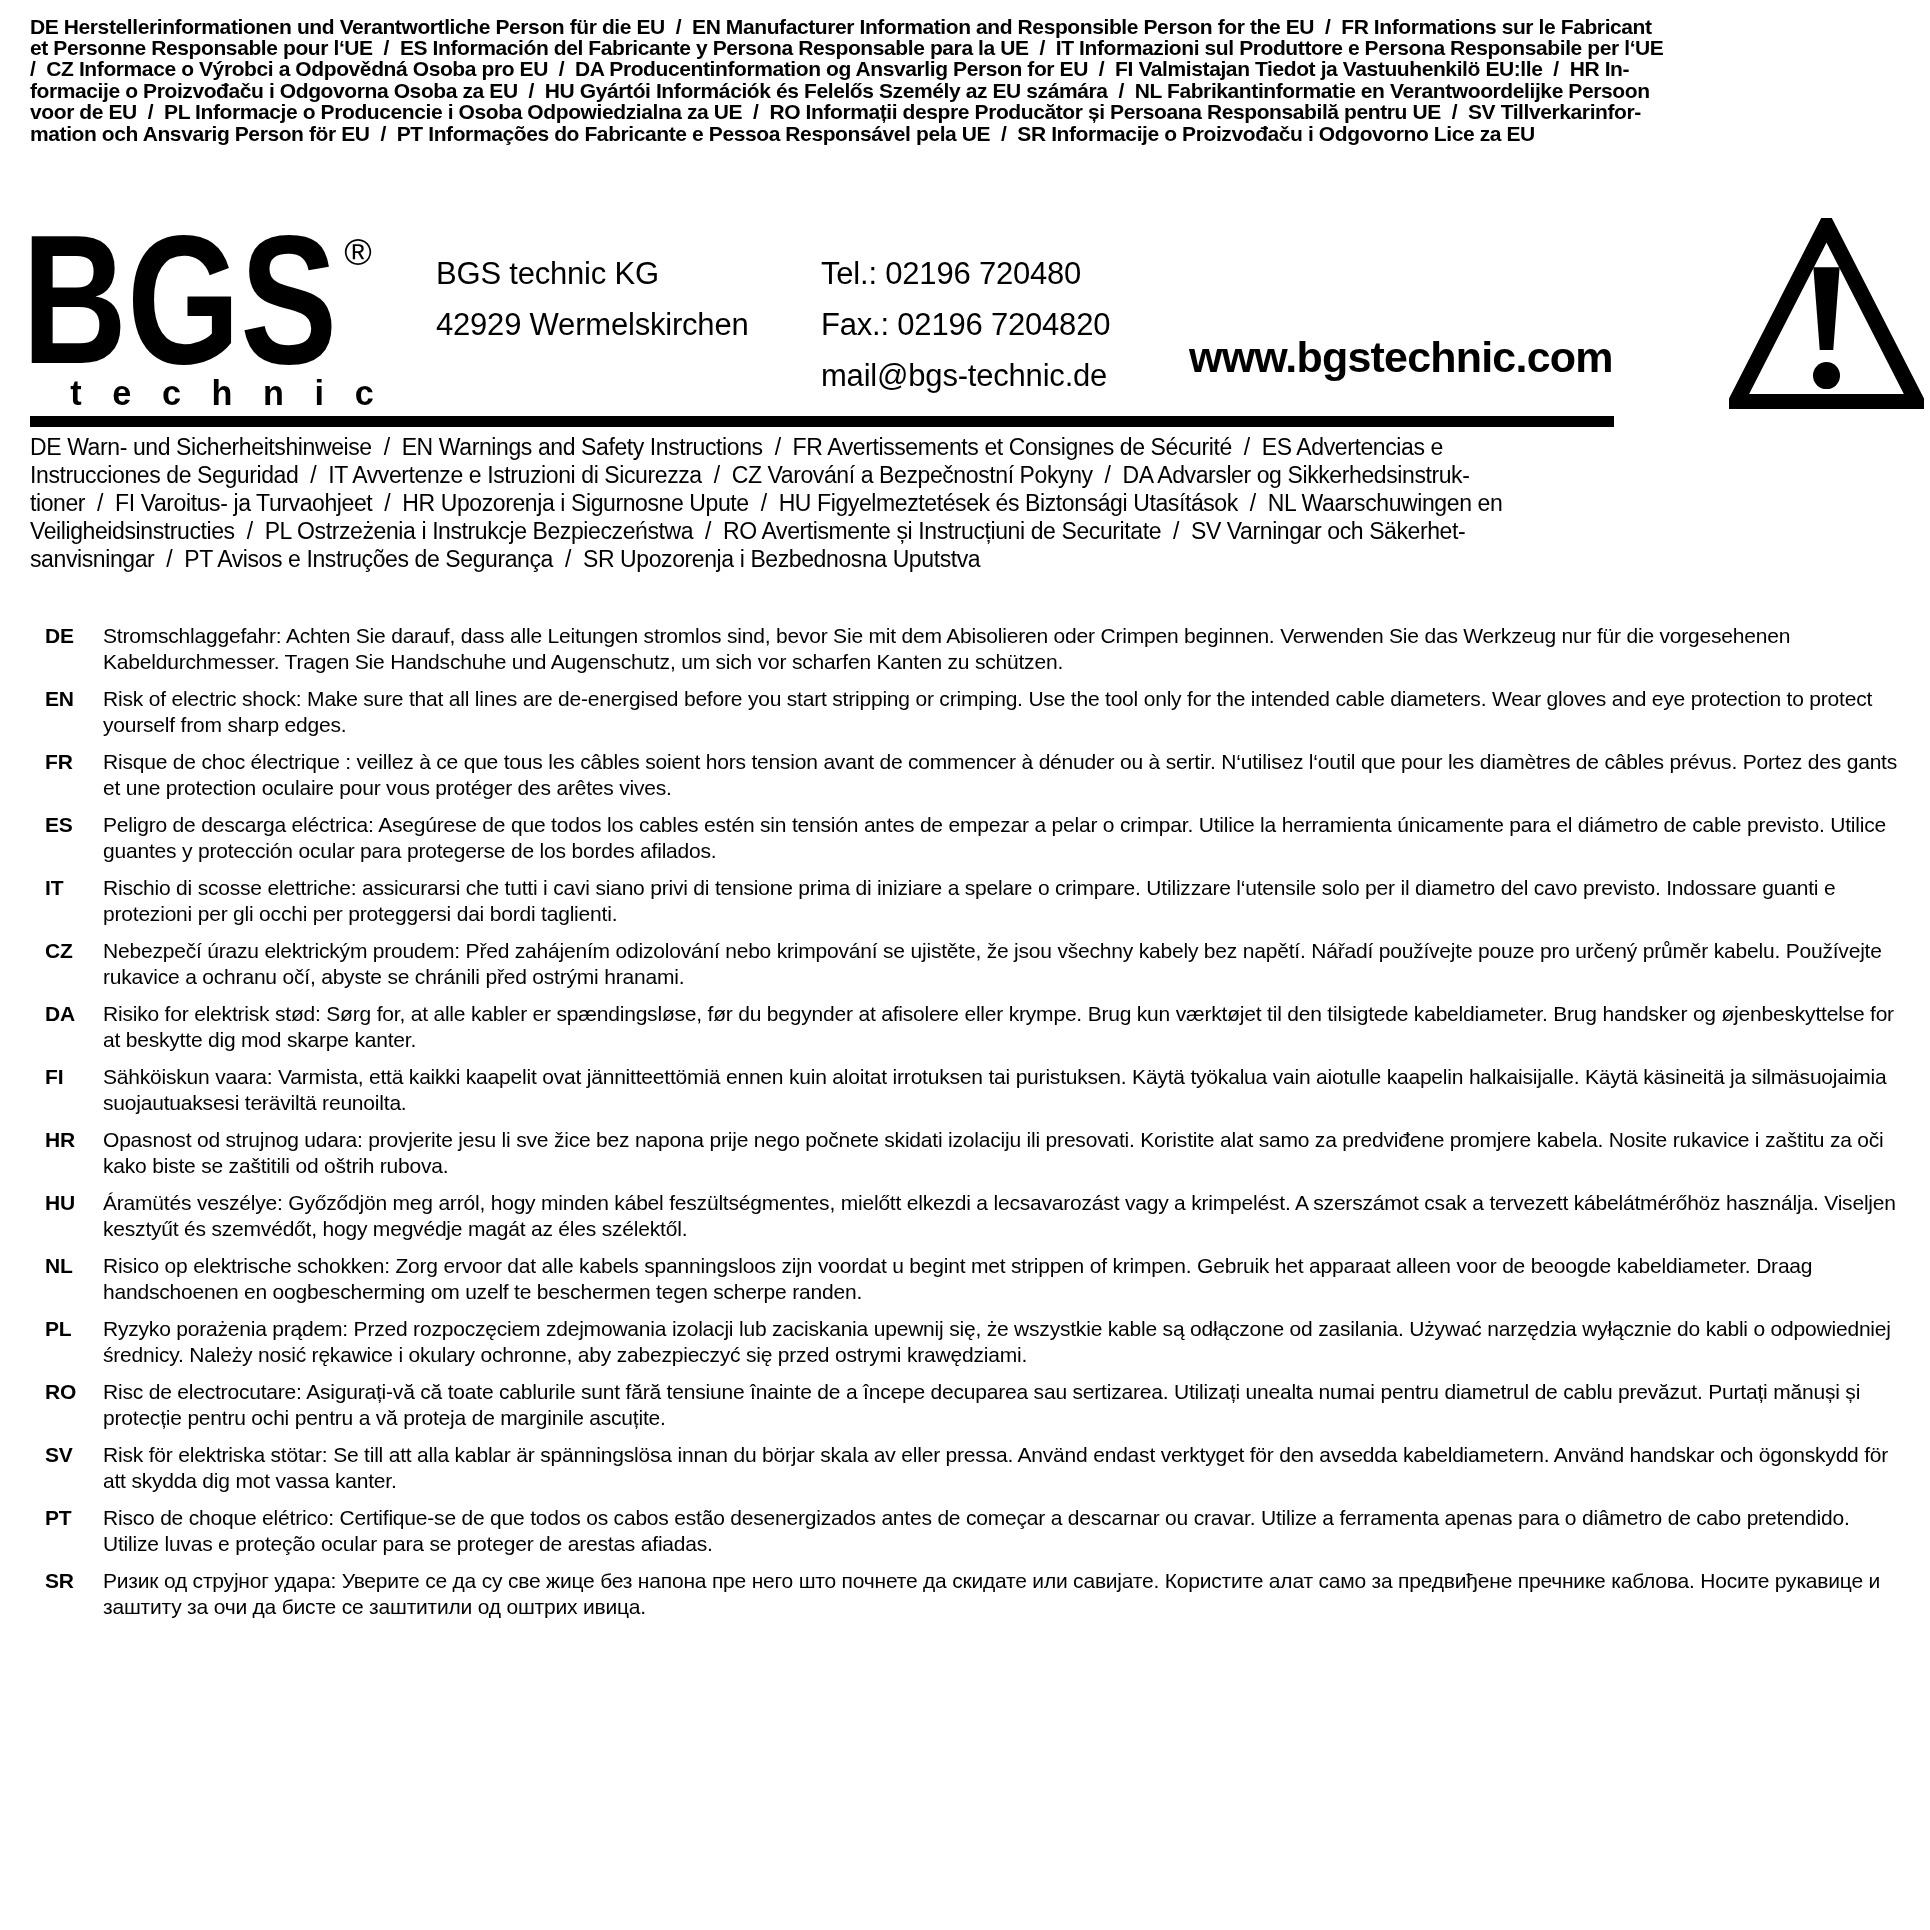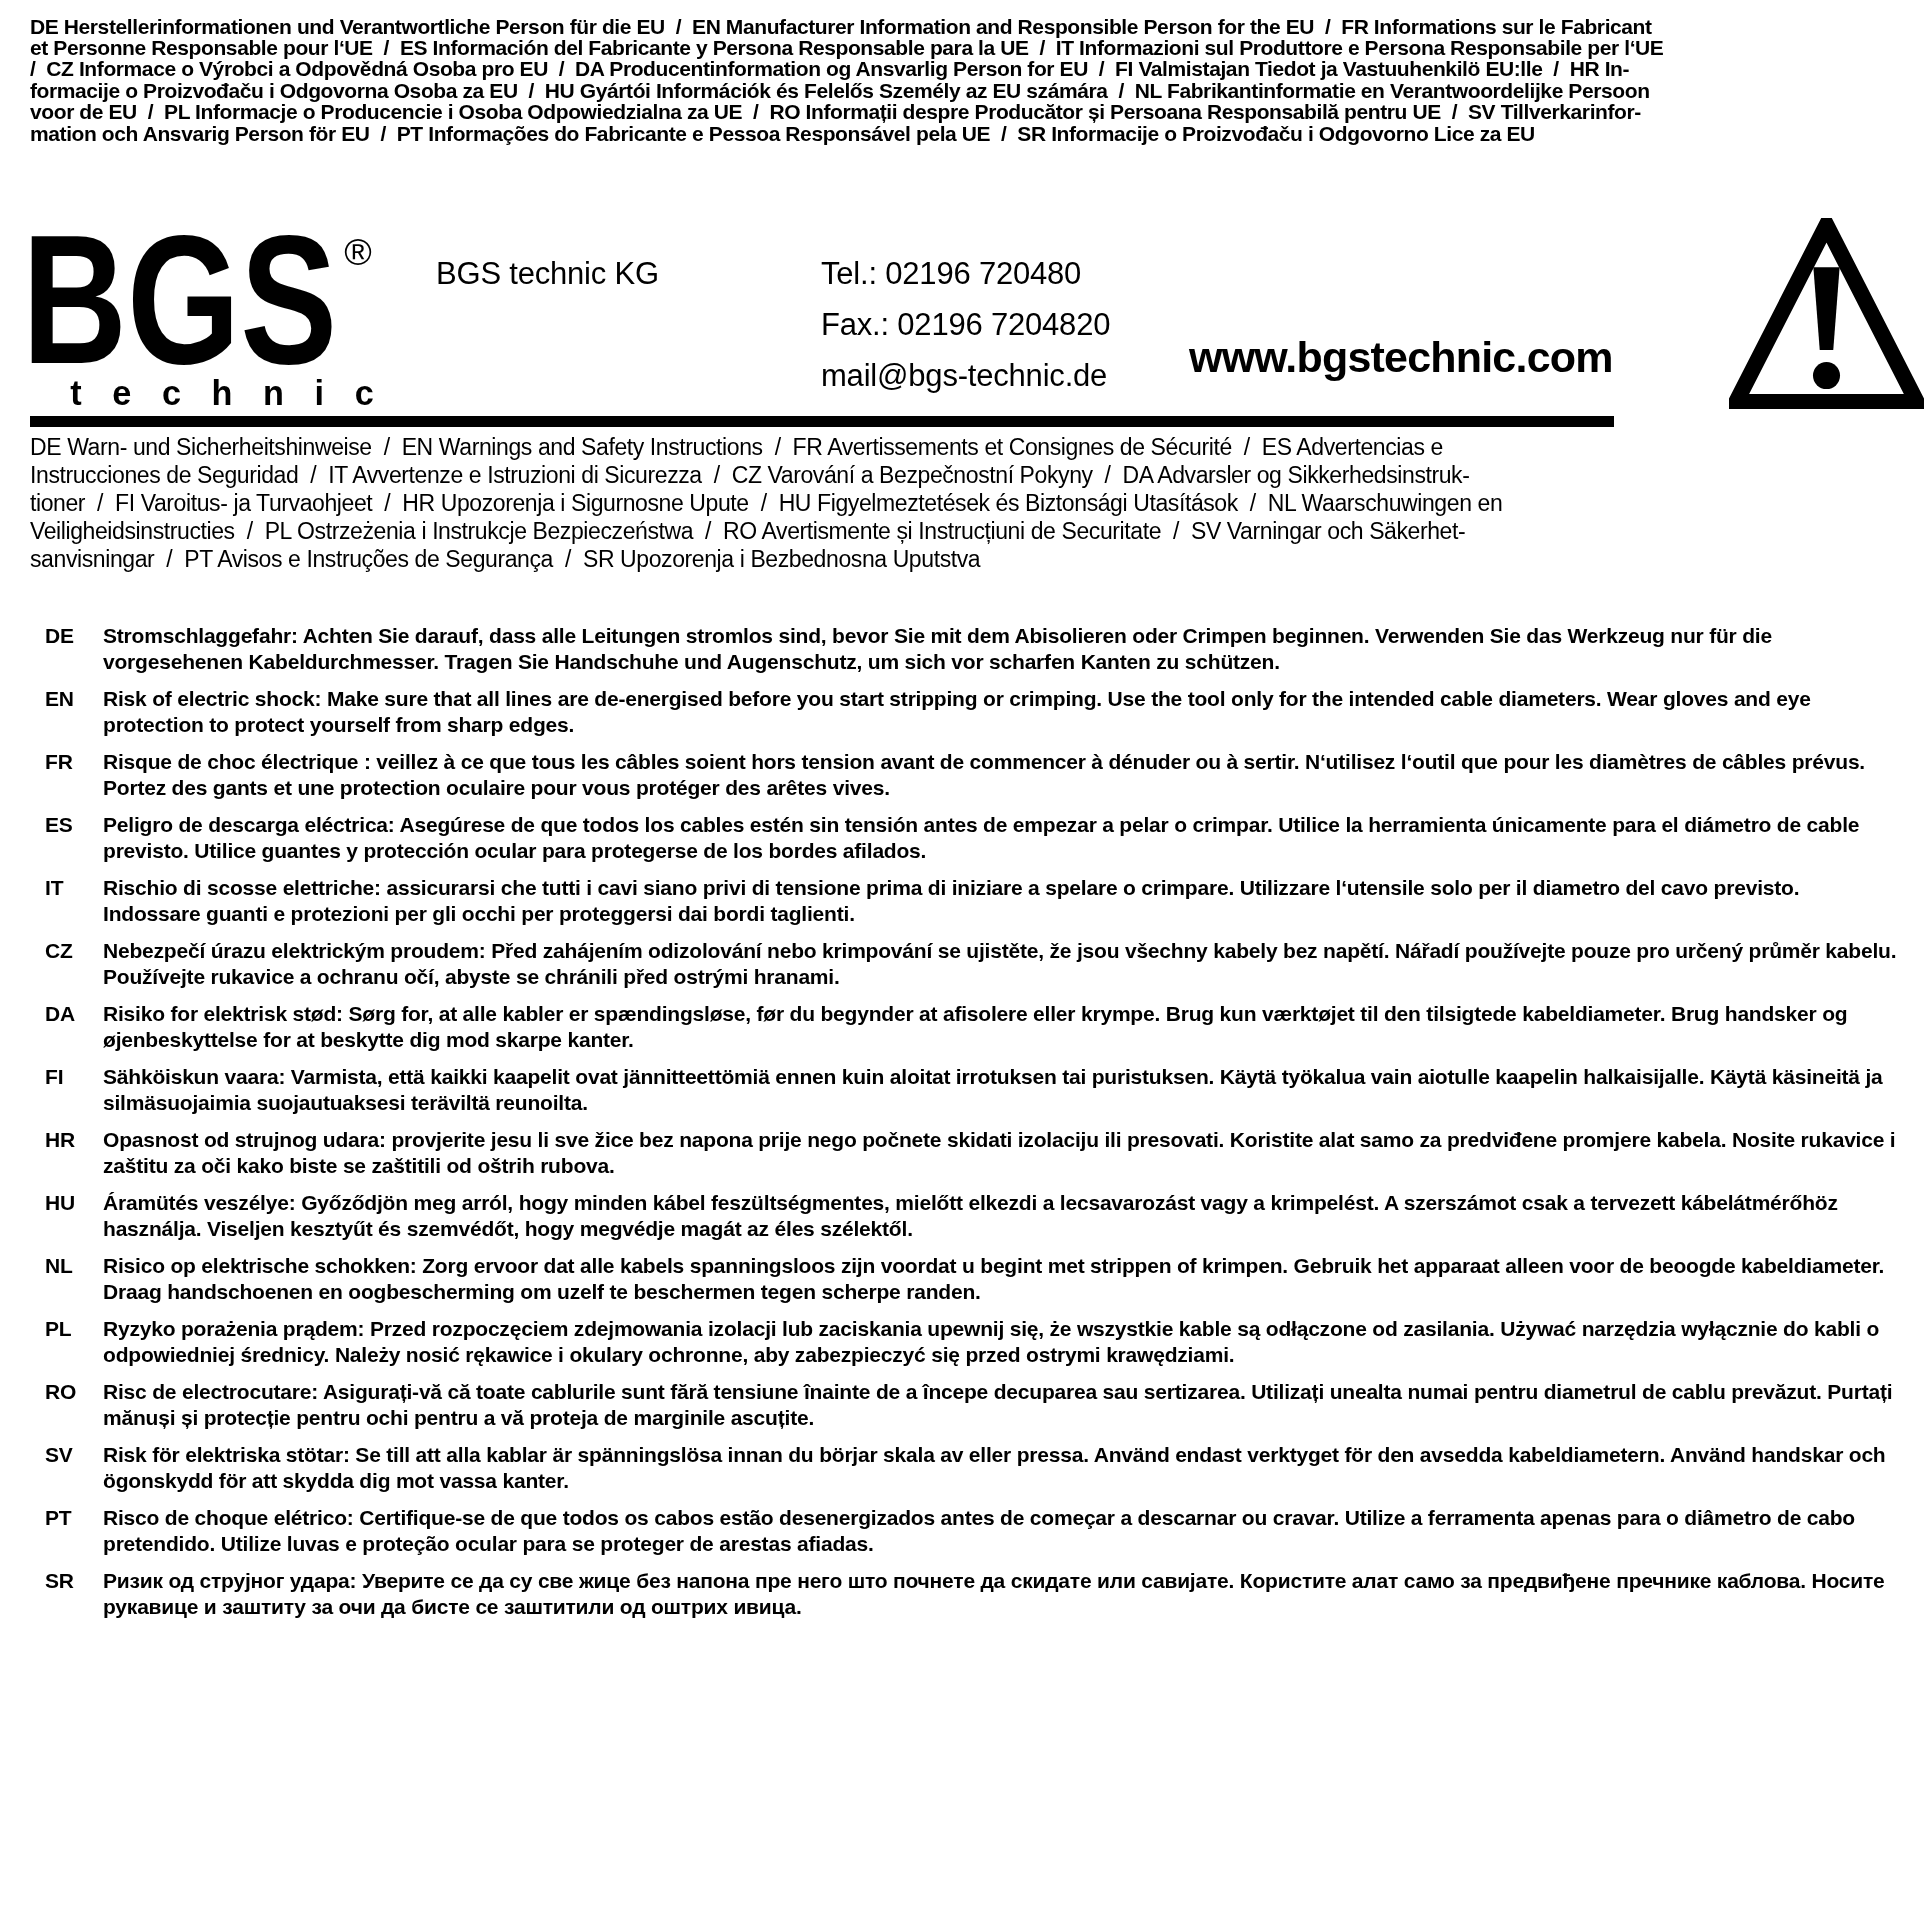--- a/index.html
+++ b/index.html
@@ -22,21 +22,21 @@
   .website{position:absolute;left:1189px;top:333px;font-size:43px;font-weight:700;letter-spacing:-0.8px;}
   .warn-tri{position:absolute;left:1729px;top:218px;}
   .rule{position:absolute;left:30px;top:416px;width:1584px;height:11px;background:#000;}
   
   .h2{position:absolute;left:30px;top:433px;width:1872px;
       font-weight:400;font-size:23px;line-height:28px;letter-spacing:-0.4px;}
   
   .warnings{position:absolute;left:45px;top:623px;width:1854px;font-size:21px;line-height:26px;letter-spacing:-0.2px;}
   .entry{display:grid;grid-template-columns:58px 1fr;margin-bottom:11px;}
   .code{font-weight:700;}
-  .wtext{text-align:left;font-weight:bold;}
+  .wtext{text-align:left;}
 </style>
 </head>
 <body>
 
 <div class="page">
 
   <div class="h1">
 
       <div class="hline">DE Herstellerinformationen und Verantwortliche Person für die EU  /  EN Manufacturer Information and Responsible Person for the EU  /  FR Informations sur le Fabricant</div>
 
@@ -54,20 +54,21 @@
   <div class="logo">
     <svg width="358" height="191" viewBox="0 0 460 245">
       <text class="logo-main" x="0" y="178" textLength="405" lengthAdjust="spacingAndGlyphs">BGS</text>
       <text class="logo-reg" x="414" y="52">®</text>
       <text class="logo-sub" x="62" y="232" textLength="390" lengthAdjust="spacing">technic</text>
     </svg>
   </div>
 
   <div class="address">
     <div>BGS technic KG</div>
+    <div>42929 Wermelskirchen</div>
   </div>
 
   <div class="contact">
     <div>Tel.: 02196 720480</div>
     <div>Fax.: 02196 7204820</div>
     <div>mail@bgs-technic.de</div>
   </div>
 
   <div class="website">www.bgstechnic.com</div>
 

